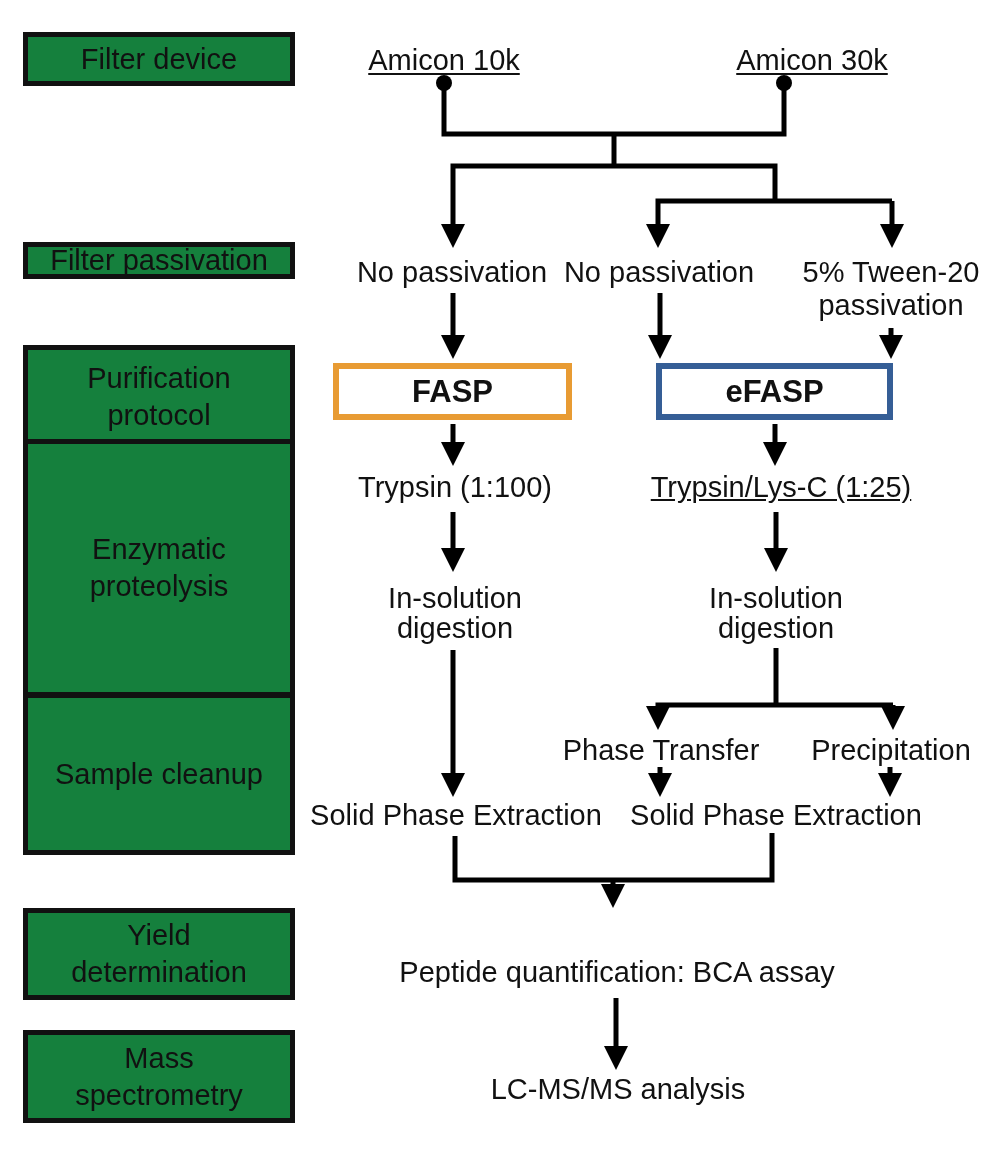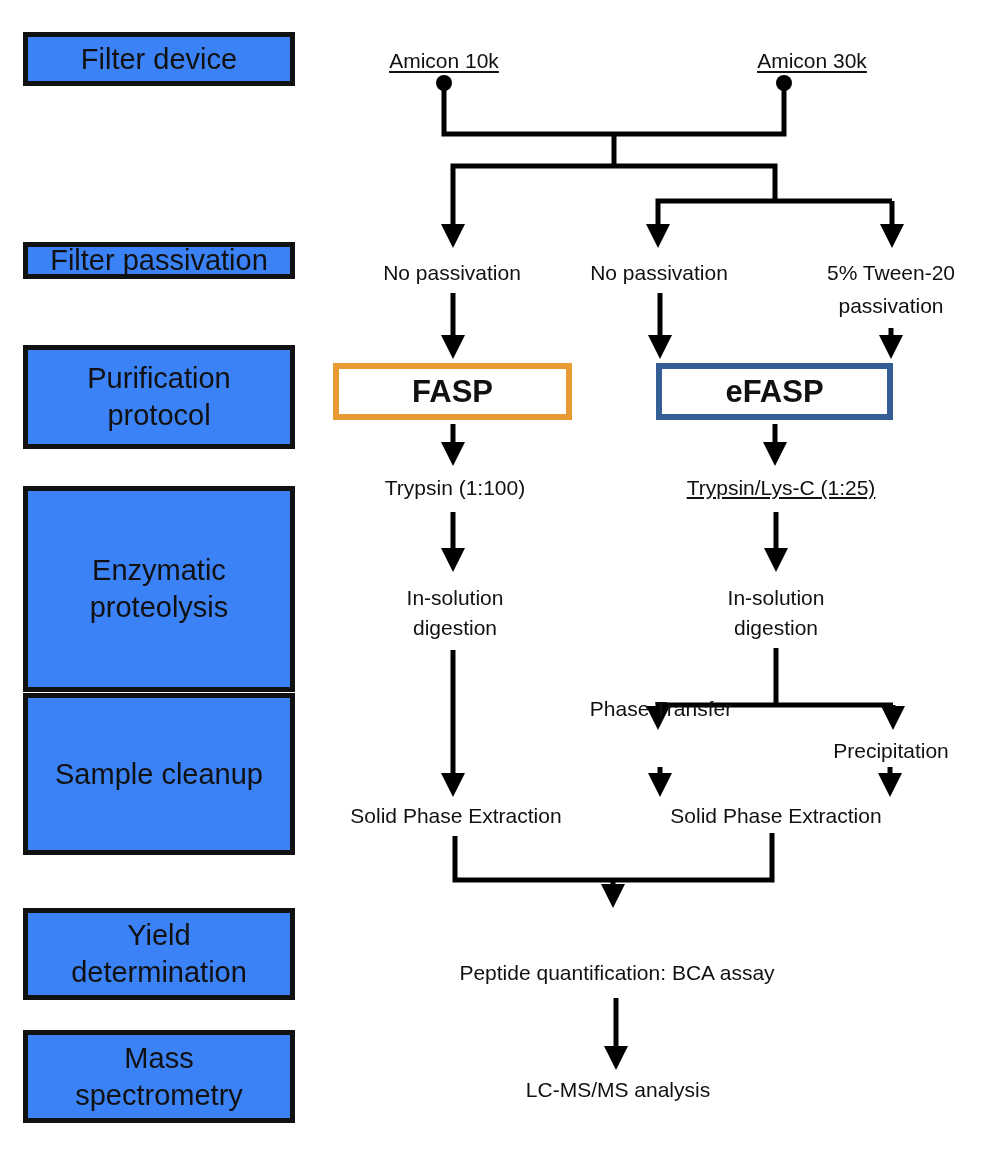--- a/index.html
+++ b/index.html
@@ -7,27 +7,27 @@
     position:relative;
     width:1000px;height:1152px;
     background:#ffffff;
     font-family:"Liberation Sans", sans-serif;
     color:#111111;
     overflow:hidden;
   }
   #connectors{position:absolute;left:0;top:0;width:1000px;height:1152px;}
   .stage-box{
     position:absolute;left:23px;width:272px;
-    box-sizing:border-box;border:5px solid #111111;background:#3b82f6;
+    box-sizing:border-box;border:5px solid #111111;background:#15803d;
     display:flex;align-items:center;justify-content:center;
     text-align:center;font-size:29px;line-height:37px;
   }
   .flow-label{
     position:absolute;transform:translateX(-50%);
-    font-size:21px;line-height:33px;white-space:nowrap;text-align:center;
+    font-size:29px;line-height:33px;white-space:nowrap;text-align:center;
   }
   .underlined{text-decoration:underline;text-underline-offset:3px;}
   .proto-box{
     position:absolute;box-sizing:border-box;background:#ffffff;
     border:6px solid #000;
     display:flex;align-items:center;justify-content:center;
     font-size:31px;font-weight:bold;white-space:nowrap;text-align:right;
   }
   .two-line{line-height:33px;}
   .insol{line-height:30px;}
@@ -84,21 +84,21 @@
   </div>
   <div class="stage-box" style="top:242px;height:37px;">
     <div><span>Filter passivation</span></div>
   </div>
   <div class="stage-box" style="top:345px;height:104px;">
     <div>
       <div>Purification</div>
       <div>protocol</div>
     </div>
   </div>
-  <div class="stage-box" style="top:486px;height:206px;">
+  <div class="stage-box" style="top:439px;height:258px;">
     <div>
       <div>Enzymatic</div>
       <div>proteolysis</div>
     </div>
   </div>
   <div class="stage-box" style="top:693px;height:162px;">
     <div><span>Sample cleanup</span></div>
   </div>
   <div class="stage-box" style="top:908px;height:92px;">
     <div>
@@ -135,21 +135,21 @@
 
   <div class="flow-label insol" style="left:455px;top:583px;">
     <div>In-solution</div>
     <div>digestion</div>
   </div>
   <div class="flow-label insol" style="left:776px;top:583px;">
     <div>In-solution</div>
     <div>digestion</div>
   </div>
 
-  <div class="flow-label" style="left:661px;top:692px;">Phase Transfer</div>
+  <div class="flow-label" style="left:661px;top:734px;">Phase Transfer</div>
   <div class="flow-label" style="left:891px;top:734px;">Precipitation</div>
 
   <div class="flow-label" style="left:456px;top:799px;">Solid Phase Extraction</div>
   <div class="flow-label" style="left:776px;top:799px;">Solid Phase Extraction</div>
 
   <div class="flow-label" style="left:617px;top:956px;">Peptide quantification: BCA assay</div>
 
   <div class="flow-label" style="left:618px;top:1073px;">LC-MS/MS analysis</div>
 
 </div>

